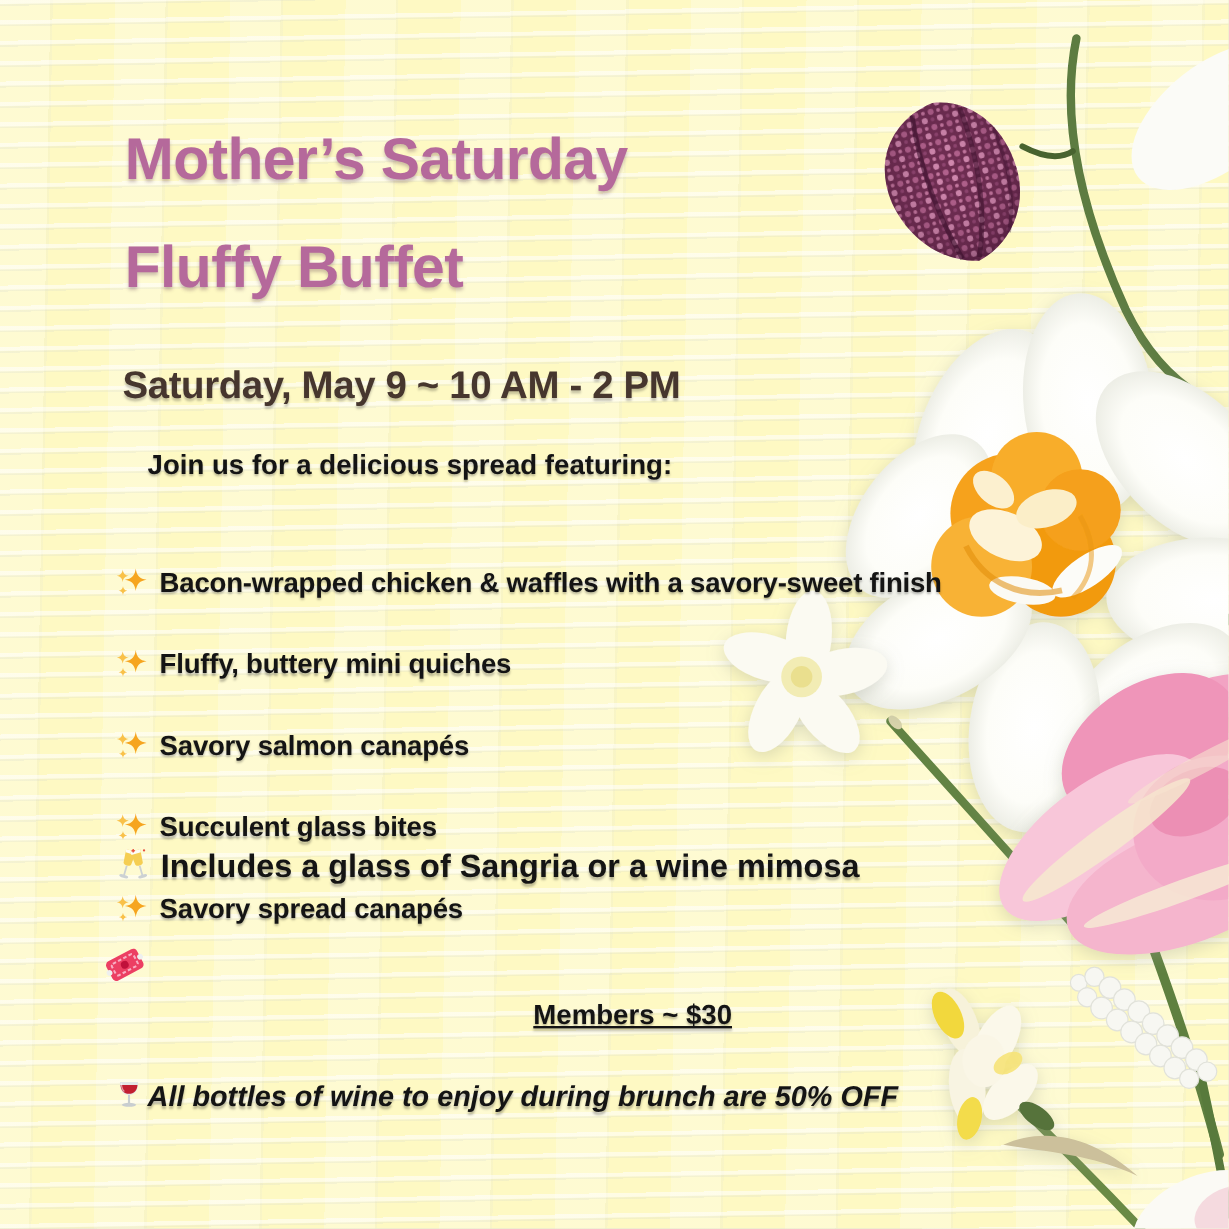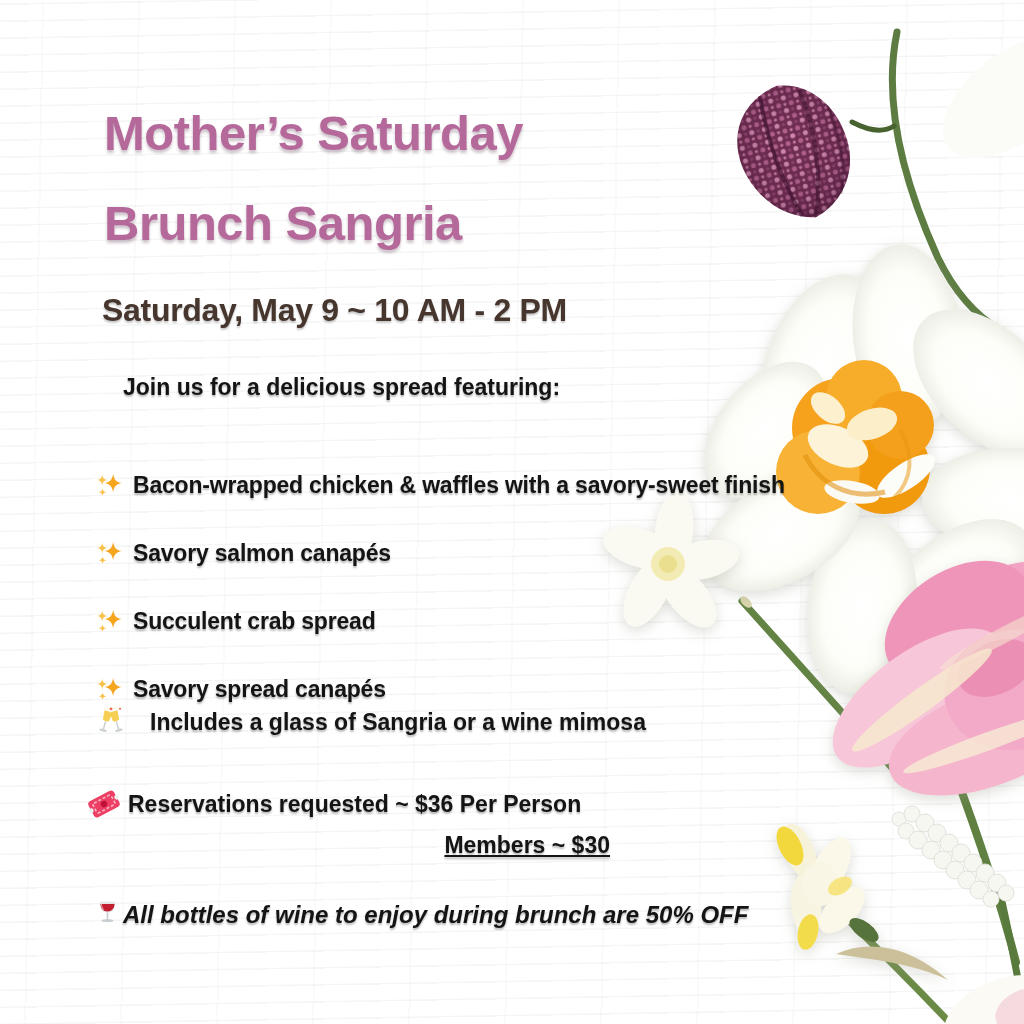--- a/index.html
+++ b/index.html
@@ -1,43 +1,43 @@
 <!DOCTYPE html>
 <html><head>
 <meta charset="utf-8">
 <style>
   html,body{margin:0;padding:0;background:#dcdedd;}
   .canvas{
     position:relative;width:1024px;height:1024px;overflow:hidden;
-    background:#ffffff;
+    background:#fef9c3;
     font-family:"Liberation Sans","DejaVu Sans",sans-serif;
   }
   
   .canvas::before{
     content:"";position:absolute;inset:0;
     background:
       repeating-linear-gradient(179deg, rgba(255,255,255,.55) 0 3px, rgba(203,208,205,.20) 4px 5px, rgba(255,255,255,0) 5px 17px),
       repeating-linear-gradient(91deg, rgba(255,255,255,.25) 0 42px, rgba(214,218,215,.14) 42px 44px, rgba(255,255,255,0) 44px 96px);
   }
   .flowers{position:absolute;inset:0;display:block;}
   .content{position:absolute;inset:0;color:#141414;font-weight:bold;}
   .content > *{position:absolute;margin:0;}
   .title{
     left:104px;top:88px;font-size:49px;line-height:90px;color:#b5699b;
     letter-spacing:-.5px;text-shadow:0 3px 3px rgba(80,40,70,.28);font-weight:bold;
   }
   .title .line{display:block;}
-  .date{left:102px;top:292px;font-size:32px;color:#46362e;letter-spacing:-.3px;
+  .date{left:102px;top:303px;font-size:32px;color:#46362e;letter-spacing:-.3px;
         text-shadow:0 2px 2px rgba(0,0,0,.22);}
   .intro{left:107px;top:374px;font-size:23px;text-shadow:0 2px 2px rgba(0,0,0,.28);margin-left:16px;}
   .menu{left:95px;top:436px;list-style:none;padding:0;}
   .menu li{display:flex;align-items:center;gap:9px;height:38px;font-size:23px;
            letter-spacing:-.2px;text-shadow:0 2px 2px rgba(0,0,0,.28);margin-top:30px;}
   .icon{display:inline-flex;flex:0 0 auto;line-height:0;}
-  .drinks{left:94px;top:705px;display:flex;align-items:center;gap:22px;font-size:23px;
+  .drinks{left:94px;top:705px;display:flex;align-items:center;gap:6px;font-size:27px;
           text-shadow:0 2px 2px rgba(0,0,0,.28);}
   .res{left:86px;top:786px;width:524px;font-size:23px;text-shadow:0 2px 2px rgba(0,0,0,.28);}
   .res .r1{display:flex;align-items:center;gap:6px;}
   .res .r2{text-align:right;margin-top:10px;text-decoration:underline;}
   .wine{left:92px;top:899px;display:flex;align-items:center;font-size:24px;
         text-shadow:0 2px 2px rgba(0,0,0,.28);}
   .wine .txt{font-style:italic;}
 </style>
 </head>
 <body>
@@ -174,21 +174,21 @@
 
     <g>
       <ellipse cx="1002" cy="1018" rx="62" ry="38" transform="rotate(-24 1002 1018)" fill="#fbfaf5"></ellipse>
       <ellipse cx="1024" cy="1010" rx="30" ry="20" transform="rotate(-24 1024 1010)" fill="#f4d2da" opacity=".8"></ellipse>
     </g>
   </svg>
 
   <div class="content">
     <h1 class="title">
       <span class="line">Mother’s Saturday</span>
-      <span class="line">Brunch Sangria</span>
+      <span class="line">Fluffy Buffet</span>
     </h1>
 
     <div class="date">Saturday, May 9 ~ 10 AM - 2 PM</div>
 
     <div class="intro">Join us for a delicious spread featuring:</div>
 
     <ul class="menu">
       <li>
         <span class="icon">
           <svg width="29" height="29" viewBox="0 0 24 24">
@@ -200,31 +200,41 @@
         <span>Bacon-wrapped chicken &amp; waffles with a savory-sweet finish</span>
       </li>
       <li>
         <span class="icon">
           <svg width="29" height="29" viewBox="0 0 24 24">
               <path d="M15 2.2 C15.6 7.1 17.9 9.4 22.5 10 C17.9 10.6 15.6 12.9 15 17.8 C14.4 12.9 12.1 10.6 7.5 10 C12.1 9.4 14.4 7.1 15 2.2 Z" fill="#f6a51f"></path>
               <path d="M6 3 C6.35 5.7 7.6 7 10.2 7.35 C7.6 7.7 6.35 9 6 11.7 C5.65 9 4.4 7.7 1.8 7.35 C4.4 7 5.65 5.7 6 3 Z" fill="#f9c149"></path>
               <path d="M6.2 14.5 C6.45 16.4 7.35 17.3 9.2 17.55 C7.35 17.8 6.45 18.7 6.2 20.6 C5.95 18.7 5.05 17.8 3.2 17.55 C5.05 17.3 5.95 16.4 6.2 14.5 Z" fill="#f9c149"></path>
             </svg>
         </span>
+        <span>Fluffy, buttery mini quiches</span>
+      </li>
+      <li>
+        <span class="icon">
+          <svg width="29" height="29" viewBox="0 0 24 24">
+              <path d="M15 2.2 C15.6 7.1 17.9 9.4 22.5 10 C17.9 10.6 15.6 12.9 15 17.8 C14.4 12.9 12.1 10.6 7.5 10 C12.1 9.4 14.4 7.1 15 2.2 Z" fill="#f6a51f"></path>
+              <path d="M6 3 C6.35 5.7 7.6 7 10.2 7.35 C7.6 7.7 6.35 9 6 11.7 C5.65 9 4.4 7.7 1.8 7.35 C4.4 7 5.65 5.7 6 3 Z" fill="#f9c149"></path>
+              <path d="M6.2 14.5 C6.45 16.4 7.35 17.3 9.2 17.55 C7.35 17.8 6.45 18.7 6.2 20.6 C5.95 18.7 5.05 17.8 3.2 17.55 C5.05 17.3 5.95 16.4 6.2 14.5 Z" fill="#f9c149"></path>
+            </svg>
+        </span>
         <span>Savory salmon canapés</span>
       </li>
       <li>
         <span class="icon">
           <svg width="29" height="29" viewBox="0 0 24 24">
               <path d="M15 2.2 C15.6 7.1 17.9 9.4 22.5 10 C17.9 10.6 15.6 12.9 15 17.8 C14.4 12.9 12.1 10.6 7.5 10 C12.1 9.4 14.4 7.1 15 2.2 Z" fill="#f6a51f"></path>
               <path d="M6 3 C6.35 5.7 7.6 7 10.2 7.35 C7.6 7.7 6.35 9 6 11.7 C5.65 9 4.4 7.7 1.8 7.35 C4.4 7 5.65 5.7 6 3 Z" fill="#f9c149"></path>
               <path d="M6.2 14.5 C6.45 16.4 7.35 17.3 9.2 17.55 C7.35 17.8 6.45 18.7 6.2 20.6 C5.95 18.7 5.05 17.8 3.2 17.55 C5.05 17.3 5.95 16.4 6.2 14.5 Z" fill="#f9c149"></path>
             </svg>
         </span>
-        <span>Succulent crab spread</span>
+        <span>Succulent glass bites</span>
       </li>
       <li>
         <span class="icon">
           <svg width="29" height="29" viewBox="0 0 24 24">
               <path d="M15 2.2 C15.6 7.1 17.9 9.4 22.5 10 C17.9 10.6 15.6 12.9 15 17.8 C14.4 12.9 12.1 10.6 7.5 10 C12.1 9.4 14.4 7.1 15 2.2 Z" fill="#f6a51f"></path>
               <path d="M6 3 C6.35 5.7 7.6 7 10.2 7.35 C7.6 7.7 6.35 9 6 11.7 C5.65 9 4.4 7.7 1.8 7.35 C4.4 7 5.65 5.7 6 3 Z" fill="#f9c149"></path>
               <path d="M6.2 14.5 C6.45 16.4 7.35 17.3 9.2 17.55 C7.35 17.8 6.45 18.7 6.2 20.6 C5.95 18.7 5.05 17.8 3.2 17.55 C5.05 17.3 5.95 16.4 6.2 14.5 Z" fill="#f9c149"></path>
             </svg>
         </span>
         <span>Savory spread canapés</span>
@@ -259,21 +269,20 @@
           <svg width="36" height="36" viewBox="0 0 30 30">
             <g transform="rotate(-28 15 15)">
               <rect x="3" y="7.5" width="24" height="15" rx="3" fill="#ec3f63"></rect>
               <rect x="6.5" y="10.5" width="17" height="9" rx="1.5" fill="none" stroke="#f8aec3" stroke-width="1.4" stroke-dasharray="2.5 1.6"></rect>
               <circle cx="15" cy="15" r="2.7" fill="#c0103b"></circle>
               <circle cx="3" cy="15" r="2" fill="#eef0ee"></circle>
               <circle cx="27" cy="15" r="2" fill="#eef0ee"></circle>
             </g>
           </svg>
         </span>
-        <span>Reservations requested ~ $36 Per Person</span>
       </div>
       <div class="r2">Members ~ $30</div>
     </div>
 
     <div class="wine">
       <span class="icon">
         <svg width="31" height="31" viewBox="0 0 28 28">
           <path d="M7.2 2.5 h13.6 v1 c0 5.4 -2.7 8.7 -6.8 8.7 s-6.8 -3.3 -6.8 -8.7 Z" fill="#e2e6e6"></path>
           <path d="M7.6 4.6 h12.8 c-.3 4.3 -2.6 6.7 -6.4 6.7 s-6.1 -2.4 -6.4 -6.7 Z" fill="#c21f30"></path>
           <rect x="13.2" y="12.2" width="1.6" height="6.4" fill="#c9ced0"></rect>

